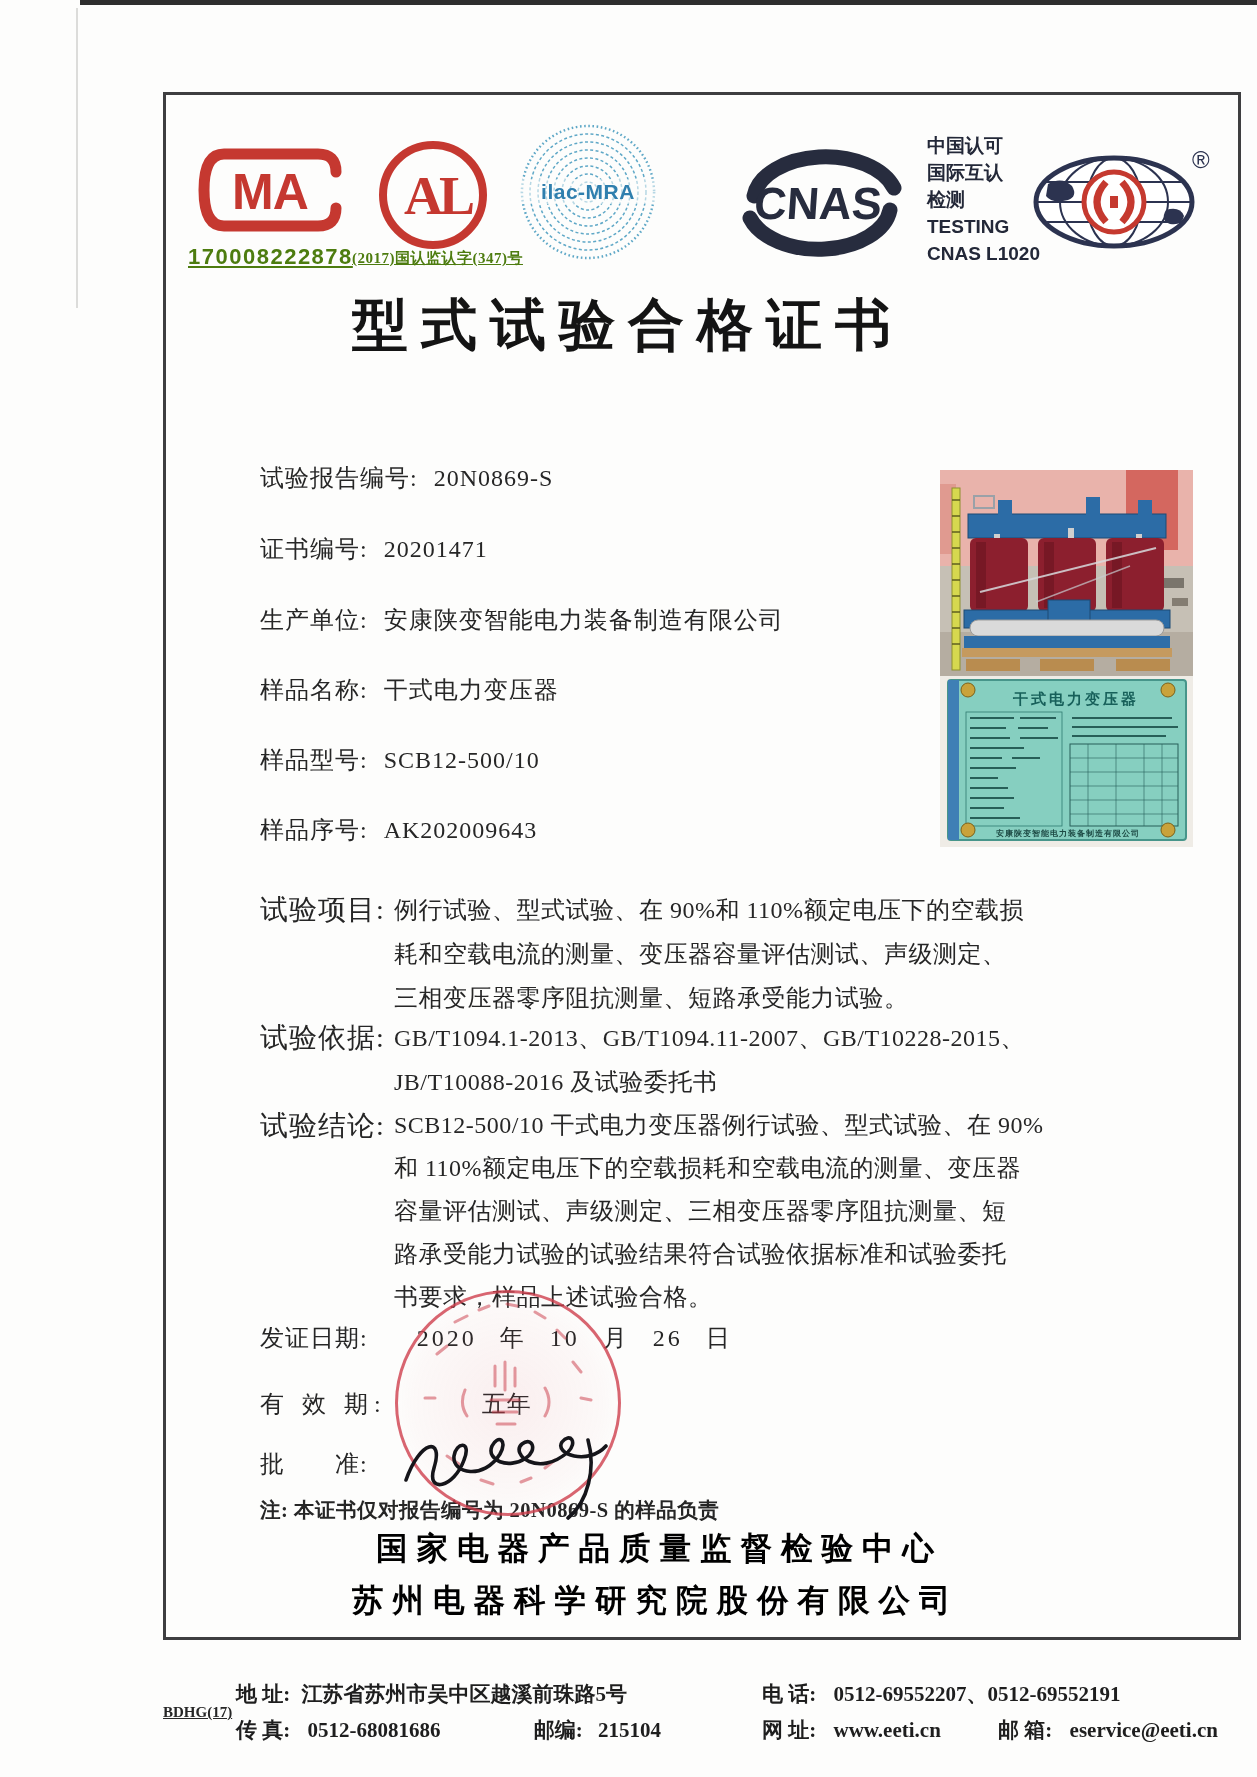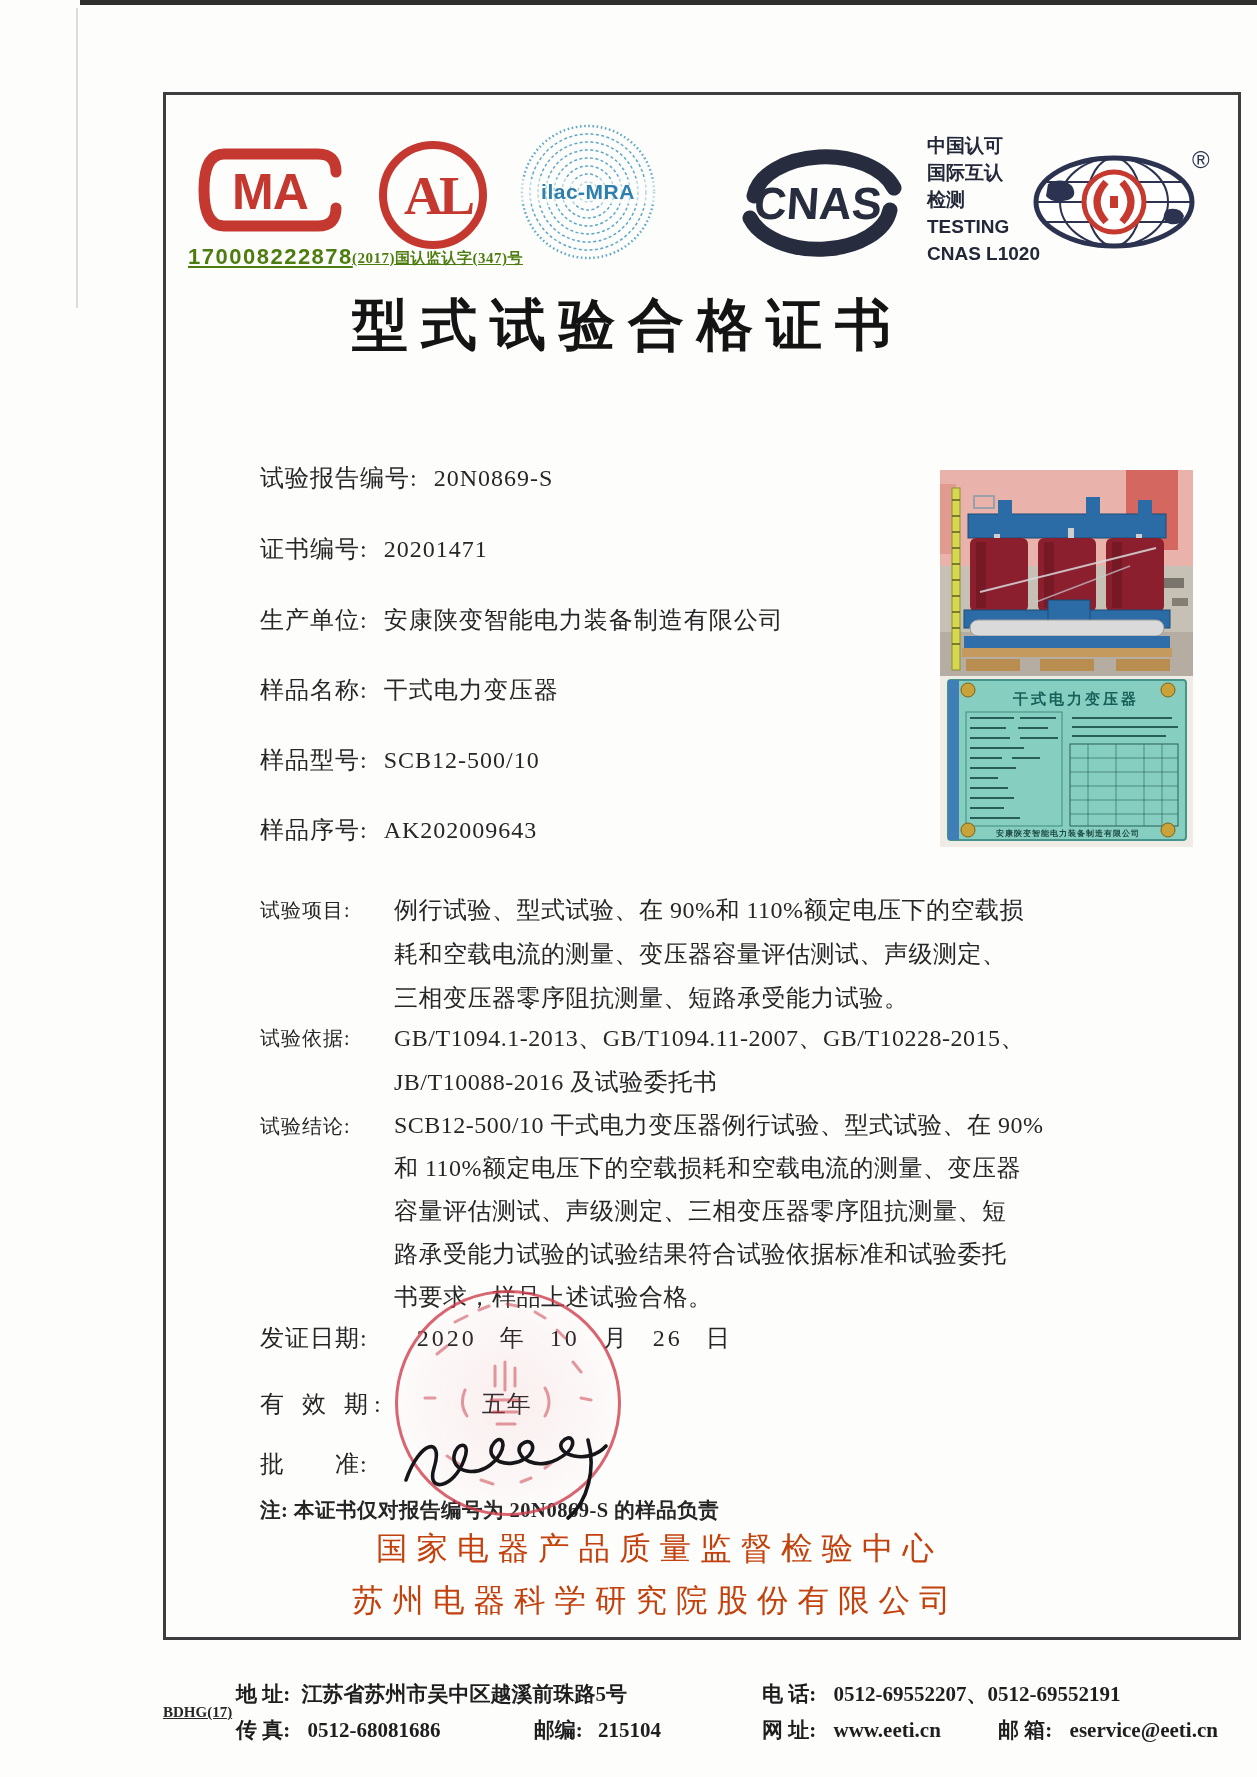--- a/index.html
+++ b/index.html
@@ -4,28 +4,28 @@
 <style>
   html,body{margin:0;padding:0;background:#ffffff;}
   .page{position:relative;width:1257px;height:1777px;background:#fdfdfc;overflow:hidden;
         font-family:"Liberation Serif","DejaVu Serif",serif;color:#262626;}
   .abs{position:absolute;}
   .frame{border:3px solid #3e3e40;}
   .red{color:#4d7c0f;text-decoration:underline;}
   .field{font-size:24px;letter-spacing:1px;white-space:nowrap;}
   .field .v{margin-left:16px;}
   .section{display:flex;align-items:flex-start;}
-  .section .lbl{width:134px;font-size:20px;line-height:44px;letter-spacing:1px;flex:none;}
+  .section .lbl{width:134px;font-size:28px;line-height:44px;letter-spacing:1px;flex:none;}
   .section .lines div{font-size:24px;line-height:44px;letter-spacing:0.5px;white-space:nowrap;}
   .issue-row{font-size:24px;letter-spacing:1px;white-space:nowrap;}
   .acc-block div{font-size:19px;line-height:27px;font-weight:600;color:#232838;
         font-family:"Liberation Sans","DejaVu Sans",sans-serif;white-space:nowrap;margin-left:17px;}
   .title{font-family:"Liberation Sans","DejaVu Sans",sans-serif;font-weight:700;
          font-size:56px;letter-spacing:13px;color:#141414;white-space:nowrap;}
-  .issuer{font-weight:400;color:#c2410c;white-space:nowrap;}
+  .issuer{font-weight:700;color:#000000;white-space:nowrap;}
   .footer-line{font-size:21px;font-weight:700;color:#1e1e1e;white-space:nowrap;}
   .stamp{border:3px solid rgba(206,62,76,0.8);border-radius:50%;
          background:radial-gradient(circle,rgba(226,110,122,0.10) 0%,rgba(226,110,122,0.03) 60%,transparent 75%);
          pointer-events:none;}
   .note{font-size:20.5px;letter-spacing:0.5px;white-space:nowrap;font-weight:600;}
 </style>
 </head>
 <body>
 
 <div class="page">

